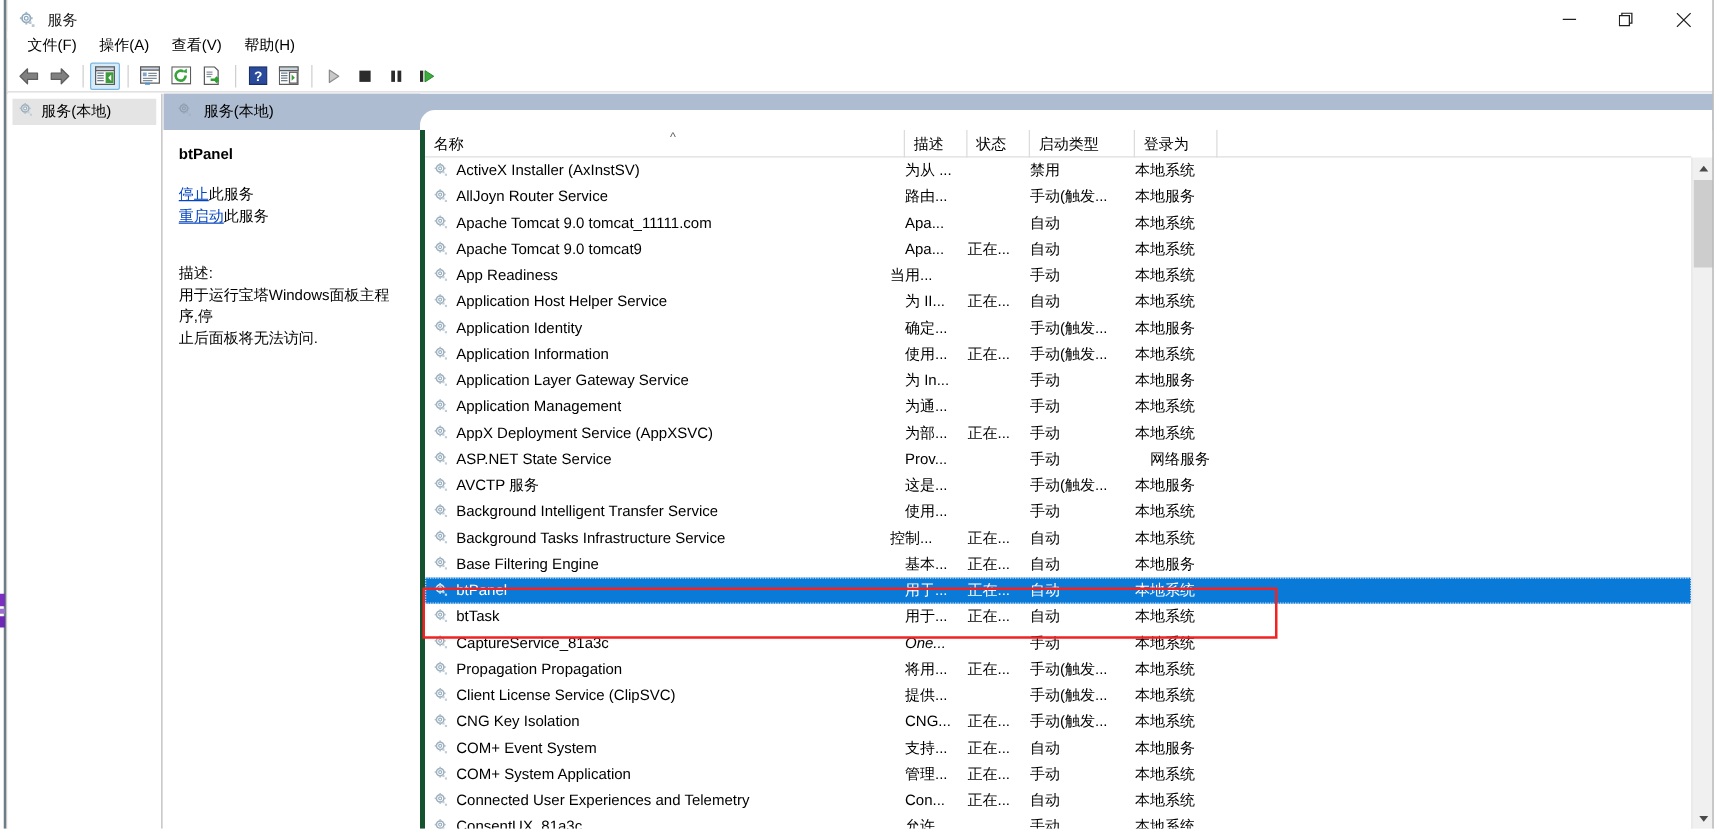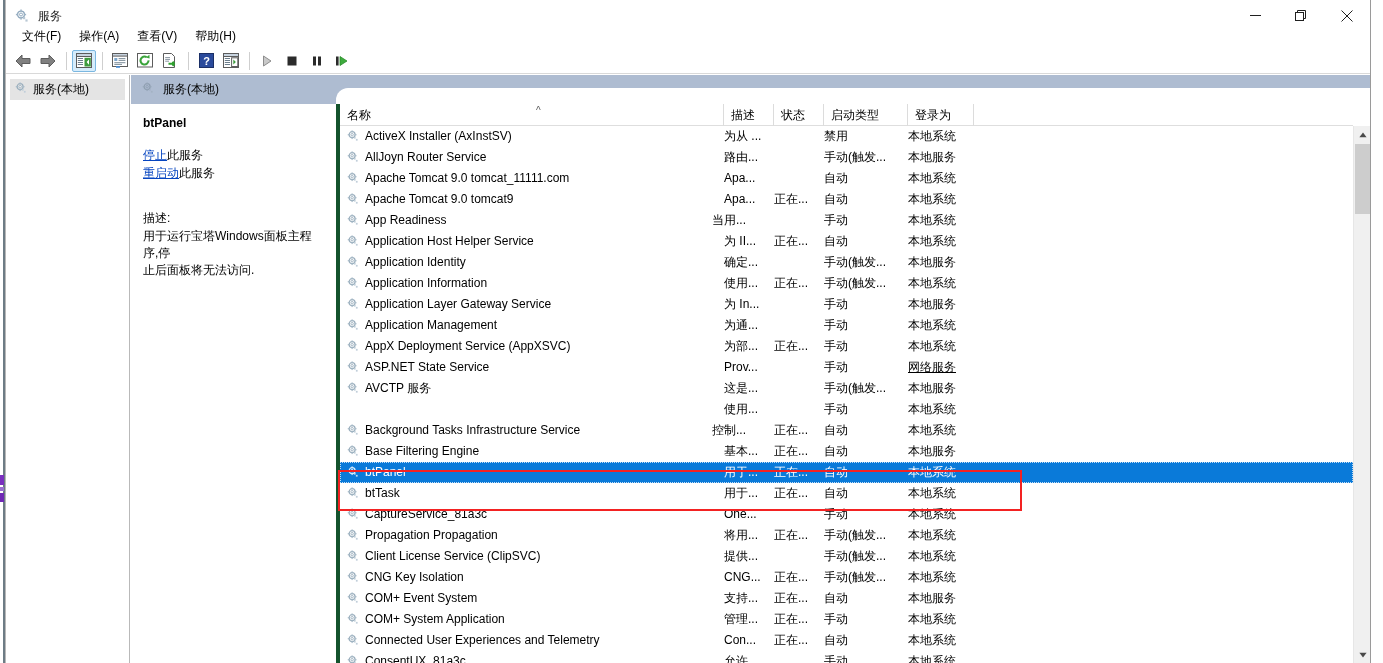--- a/index.html
+++ b/index.html
@@ -736,21 +736,21 @@
                       <g fill="#c0ced9">
                         <rect x="9" y="9" width="2" height="2"></rect>
                         <rect x="11.3" y="11.3" width="2" height="2"></rect>
                       </g>
                     </svg></span>
                   <span class="nm">ASP.NET State Service</span>
                 </div>
                 <div class="cell" style="left: 384px;">Prov...</div>
                 <div class="cell" style="left: 434px;"></div>
                 <div class="cell" style="left: 484px;">手动</div>
-                <div class="cell" style="left: 568px; text-decoration: underline;">网络服务</div>
+                <div class="cell" style="left: 580px;">网络服务</div>
               </div>
               <div class="row">
                 <div class="cell c-name">
                   <span class="svc-ico"><svg width="14" height="14" viewBox="0 0 16 16">
                       <circle cx="7" cy="6.5" r="3.4" fill="none" stroke="#9aaebd" stroke-width="1.4"></circle>
                       <circle cx="7" cy="6.5" r="1.4" fill="#ffffff" stroke="#9aaebd" stroke-width="1"></circle>
                       <g fill="#a9bcc9">
                         <rect x="6.3" y="1.6" width="1.4" height="2"></rect>
                         <rect x="6.3" y="9.5" width="1.4" height="2"></rect>
                         <rect x="2" y="5.8" width="2" height="1.4"></rect>
@@ -762,20 +762,37 @@
                       </g>
                     </svg></span>
                   <span class="nm">AVCTP 服务</span>
                 </div>
                 <div class="cell" style="left: 384px;">这是...</div>
                 <div class="cell" style="left: 434px;"></div>
                 <div class="cell" style="left: 484px;">手动(触发...</div>
                 <div class="cell" style="left: 568px;">本地服务</div>
               </div>
               <div class="row">
+                <div class="cell c-name">
+                  <span class="svc-ico"><svg width="14" height="14" viewBox="0 0 16 16">
+                      <circle cx="7" cy="6.5" r="3.4" fill="none" stroke="#9aaebd" stroke-width="1.4"></circle>
+                      <circle cx="7" cy="6.5" r="1.4" fill="#ffffff" stroke="#9aaebd" stroke-width="1"></circle>
+                      <g fill="#a9bcc9">
+                        <rect x="6.3" y="1.6" width="1.4" height="2"></rect>
+                        <rect x="6.3" y="9.5" width="1.4" height="2"></rect>
+                        <rect x="2" y="5.8" width="2" height="1.4"></rect>
+                        <rect x="10" y="5.8" width="2" height="1.4"></rect>
+                      </g>
+                      <g fill="#c0ced9">
+                        <rect x="9" y="9" width="2" height="2"></rect>
+                        <rect x="11.3" y="11.3" width="2" height="2"></rect>
+                      </g>
+                    </svg></span>
+                  <span class="nm">Background Intelligent Transfer Service</span>
+                </div>
                 <div class="cell" style="left: 384px;">使用...</div>
                 <div class="cell" style="left: 434px;"></div>
                 <div class="cell" style="left: 484px;">手动</div>
                 <div class="cell" style="left: 568px;">本地系统</div>
               </div>
               <div class="row">
                 <div class="cell c-name">
                   <span class="svc-ico"><svg width="14" height="14" viewBox="0 0 16 16">
                       <circle cx="7" cy="6.5" r="3.4" fill="none" stroke="#9aaebd" stroke-width="1.4"></circle>
                       <circle cx="7" cy="6.5" r="1.4" fill="#ffffff" stroke="#9aaebd" stroke-width="1"></circle>
@@ -878,21 +895,21 @@
                         <rect x="2" y="5.8" width="2" height="1.4"></rect>
                         <rect x="10" y="5.8" width="2" height="1.4"></rect>
                       </g>
                       <g fill="#c0ced9">
                         <rect x="9" y="9" width="2" height="2"></rect>
                         <rect x="11.3" y="11.3" width="2" height="2"></rect>
                       </g>
                     </svg></span>
                   <span class="nm">CaptureService_81a3c</span>
                 </div>
-                <div class="cell" style="left: 384px;">One...</div>
+                <div class="cell" style="left: 384px; font-style: italic;">One...</div>
                 <div class="cell" style="left: 434px;"></div>
                 <div class="cell" style="left: 484px;">手动</div>
                 <div class="cell" style="left: 568px;">本地系统</div>
               </div>
               <div class="row">
                 <div class="cell c-name">
                   <span class="svc-ico"><svg width="14" height="14" viewBox="0 0 16 16">
                       <circle cx="7" cy="6.5" r="3.4" fill="none" stroke="#9aaebd" stroke-width="1.4"></circle>
                       <circle cx="7" cy="6.5" r="1.4" fill="#ffffff" stroke="#9aaebd" stroke-width="1"></circle>
                       <g fill="#a9bcc9">

